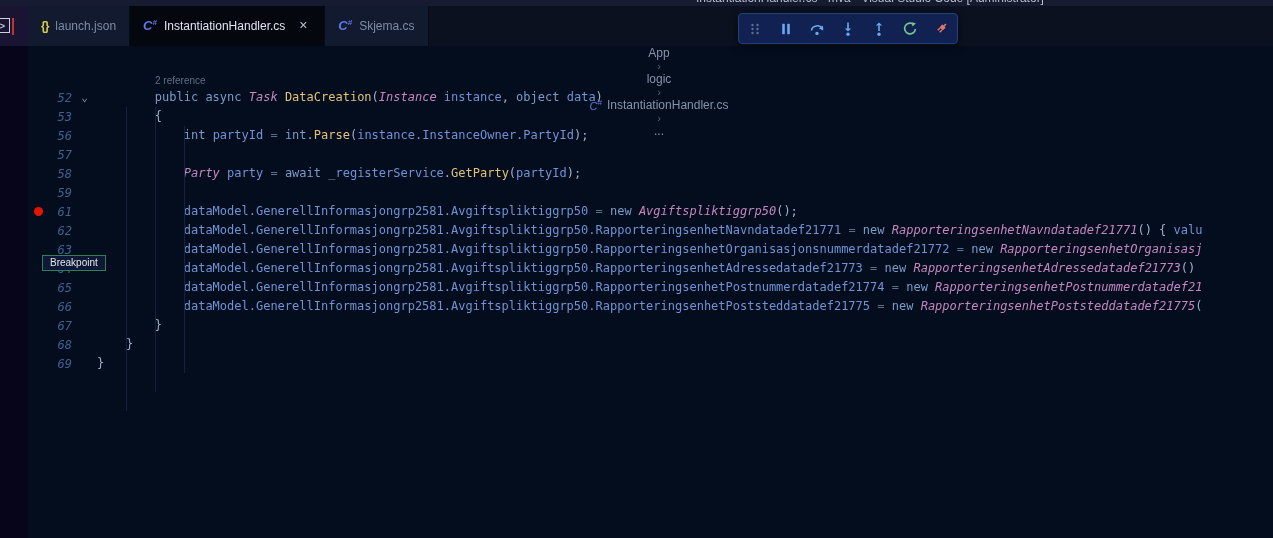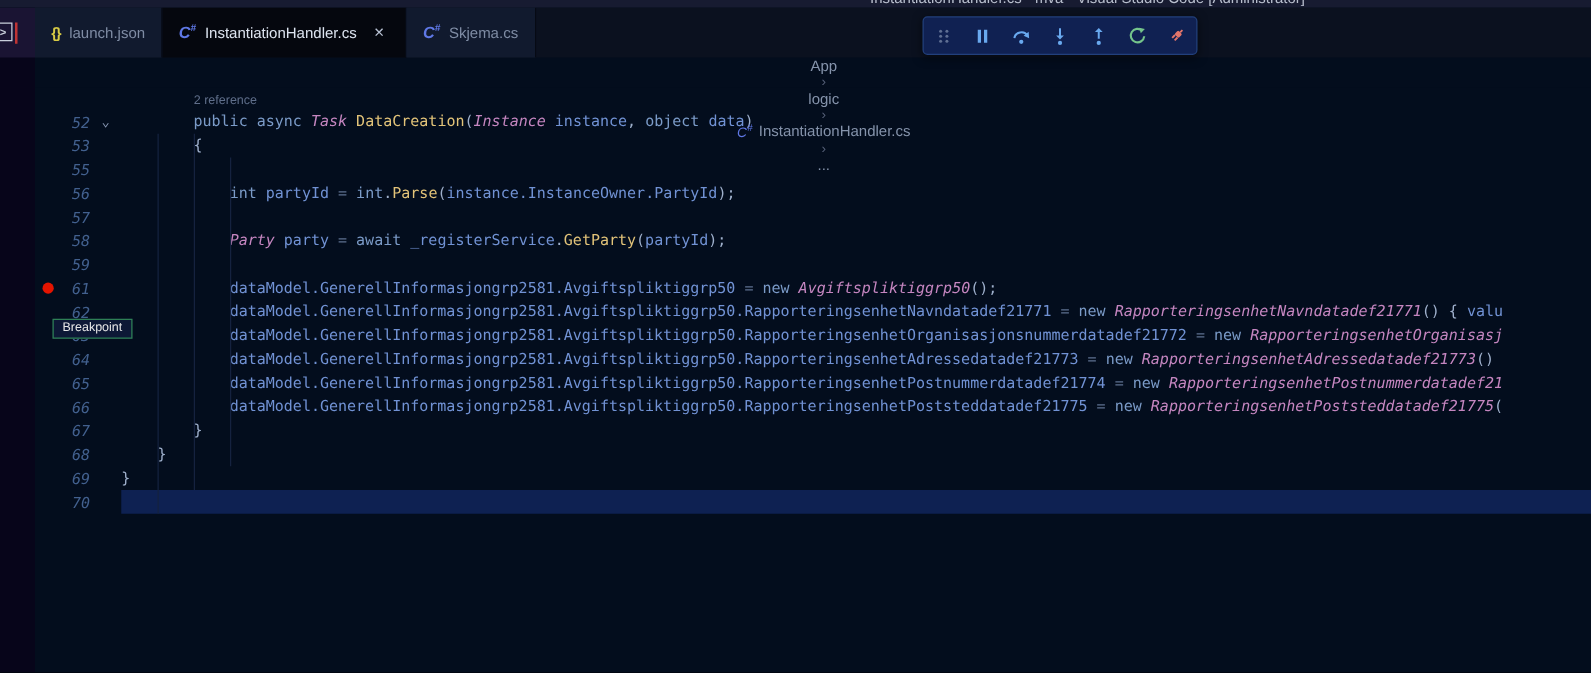--- a/index.html
+++ b/index.html
@@ -162,30 +162,20 @@
             <span class="lnum">53</span>
             <span class="fold"></span>
           </div>
           <div class="codepart">
             <pre><span class="tok-ws">        </span><span class="tok-punct">{</span></pre>
           </div>
         </div>
         <div class="line-row">
           <div class="gutter">
             <span class="bp-dot" style="visibility: hidden;"></span>
-            <span class="lnum">55</span>
-            <span class="fold"></span>
-          </div>
-          <div class="codepart">
-            <pre></pre>
-          </div>
-        </div>
-        <div class="line-row">
-          <div class="gutter">
-            <span class="bp-dot" style="visibility: hidden;"></span>
             <span class="lnum">56</span>
             <span class="fold"></span>
           </div>
           <div class="codepart">
             <pre><span class="tok-ws">            </span><span class="tok-kw">int</span><span class="tok-ws"> </span><span class="tok-var">partyId</span><span class="tok-op"> = </span><span class="tok-kw">int</span><span class="tok-punct">.</span><span class="tok-fn">Parse</span><span class="tok-punct">(</span><span class="tok-var">instance.InstanceOwner.PartyId</span><span class="tok-punct">);</span></pre>
           </div>
         </div>
         <div class="line-row">
           <div class="gutter">
             <span class="bp-dot" style="visibility: hidden;"></span>
@@ -297,30 +287,20 @@
           </div>
         </div>
         <div class="line-row">
           <div class="gutter">
             <span class="bp-dot" style="visibility: hidden;"></span>
             <span class="lnum">69</span>
             <span class="fold"></span>
           </div>
           <div class="codepart">
             <pre><span class="tok-punct">}</span></pre>
-          </div>
-        </div>
-        <div class="line-row">
-          <div class="gutter">
-            <span class="bp-dot" style="visibility: hidden;"></span>
-            <span class="lnum">70</span>
-            <span class="fold"></span>
-          </div>
-          <div class="codepart hl">
-            <pre></pre>
           </div>
         </div>
       </div>
     <div class="bp-tip">Breakpoint</div>
   </div>
 
   <div class="dbg-toolbar">
       <div class="dbg-btn handle">
         <svg width="16" height="16" viewBox="0 0 16 16">
           <circle cx="5.5" cy="4" r="1.2" fill="#5f6f93"></circle>

